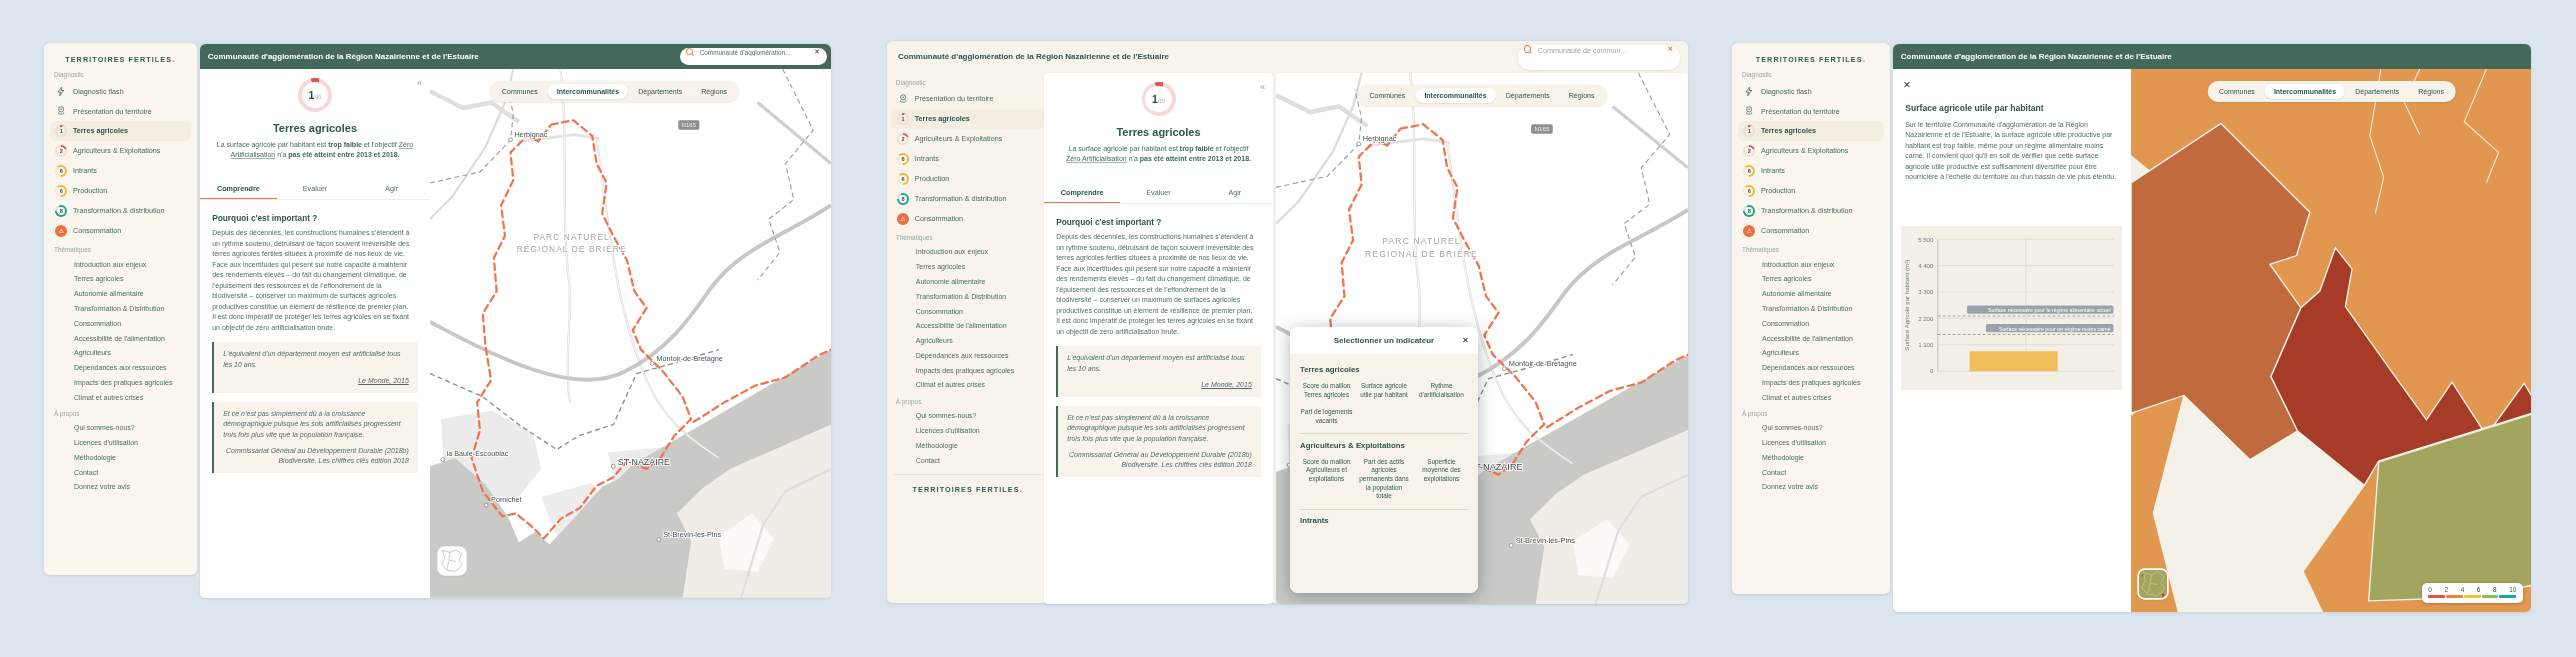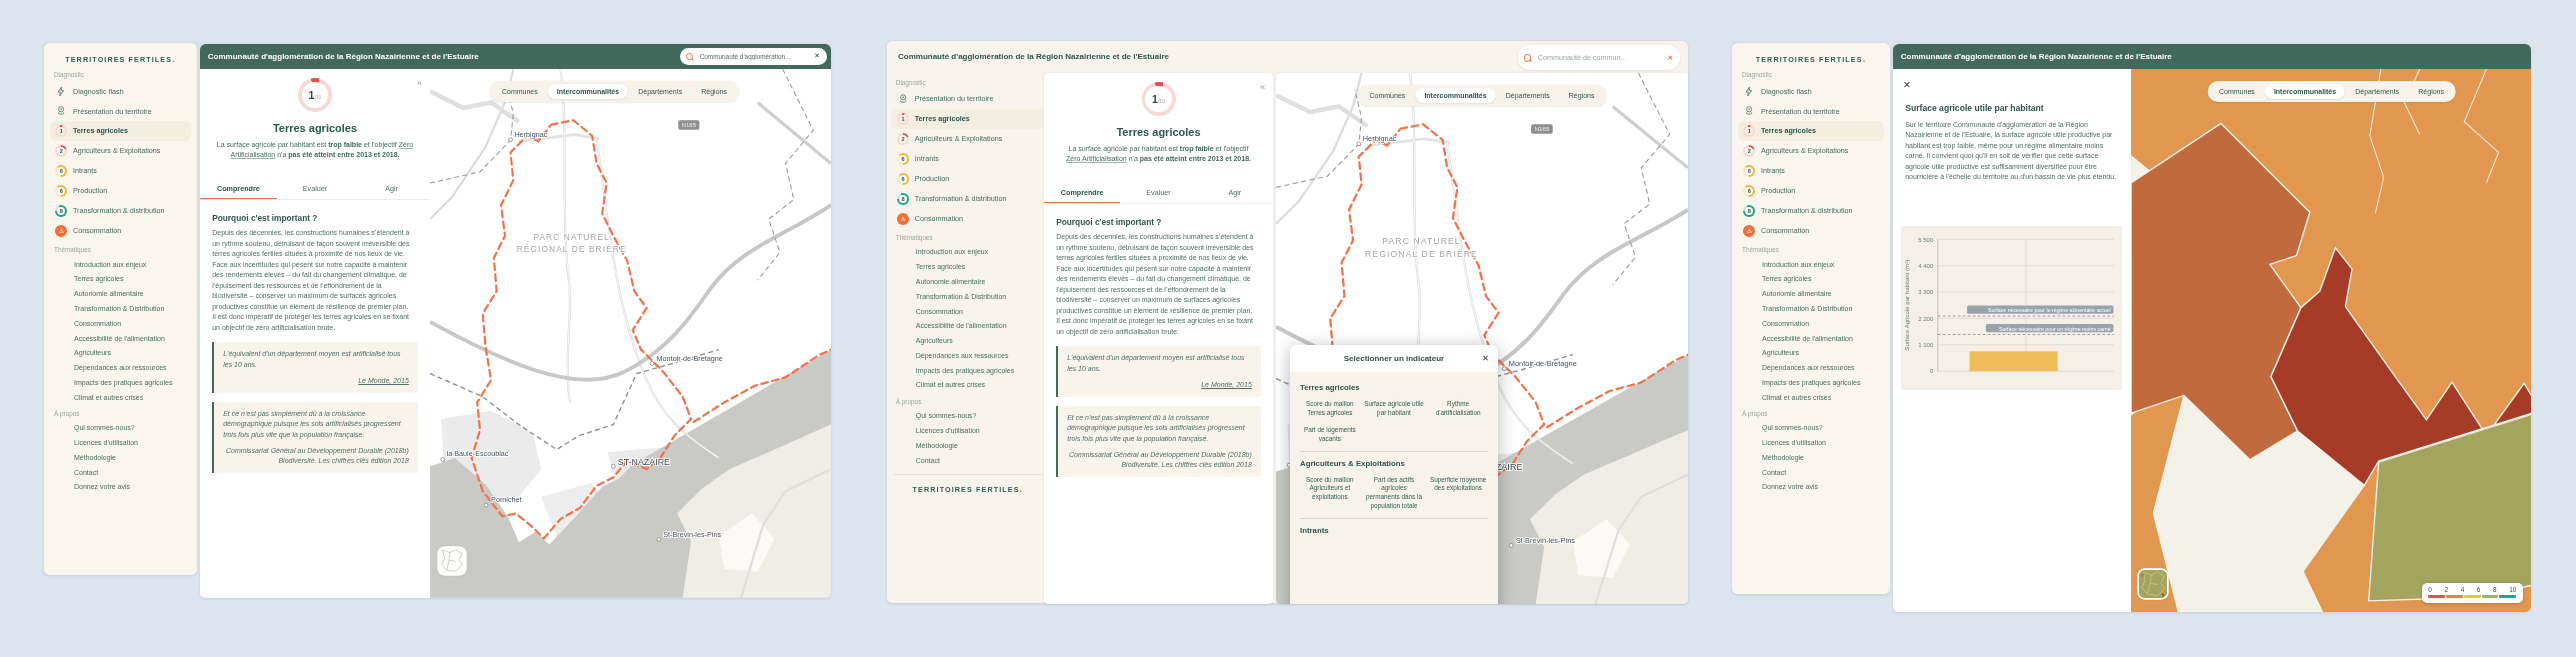--- a/index.html
+++ b/index.html
@@ -17,21 +17,21 @@
   .ring i{position:absolute;inset:1.9px;background:#FAF6EE;border-radius:50%;}
   .ring b{position:relative;font-size:5.6px;color:#2c564d;font-weight:bold;}
   .sitem.active .ring i{background:#f4eee1;}
   .warn{width:11.7px;height:11.7px;border-radius:50%;background:#F0703D;color:#fff;font-size:6.1px;display:flex;align-items:center;justify-content:center;}
   .sub{padding:3.9px 5.6px 3.9px 24.4px;font-size:7px;color:#44705f;}
   .sdivider{border:none;border-top:0.6px solid #e7e0d2;margin:6.7px 2.2px;}
   .logo.bottom{margin-top:9px;}
   
   .ghead{position:absolute;left:0;top:0;right:0;height:25px;background:#42695B;display:flex;align-items:center;}
   .ghead .htitle{color:#fff;font-weight:bold;font-size:8px;padding-left:7.8px;}
-  .searchpill{position:absolute;background:#fff;border-radius:9.4px;display:flex;align-items:center;gap:4.4px;padding:0 6.7px;box-sizing:border-box;}
+  .searchpill{position:absolute;background:#fff;border-radius:9.4px;display:flex;align-items:flex-start;gap:4.4px;padding:0 6.7px;box-sizing:border-box;}
   .mag{width:5px;height:5px;border:1.1px solid #ED7442;border-radius:50%;position:relative;flex:0 0 5px;}
   .mag::after{content:"";position:absolute;width:1.1px;height:3.3px;background:#ED7442;left:5px;top:4.4px;transform:rotate(-45deg);}
   .searchpill input{border:none;outline:none;flex:1;font-size:6.4px;color:#5b6b6b;background:transparent;font-family:"Liberation Sans",sans-serif;min-width:0;}
   .sclear{font-size:6.7px;color:#333;cursor:pointer;}
   .sclear.orange{color:#ED7442;font-weight:bold;}
   
   .ccol{position:absolute;background:#fff;overflow:hidden;}
   .collapse{position:absolute;top:7.8px;right:7.8px;color:#8aa39b;font-size:9.4px;}
   .scorering{width:34px;height:34px;border-radius:50%;margin:9px auto 0;background:conic-gradient(from -14deg,#E25449 0 30deg,#F7D8D6 0);display:flex;align-items:center;justify-content:center;position:relative;}
   .scorering i{position:absolute;inset:3.9px;background:#fff;border-radius:50%;}
@@ -429,21 +429,21 @@
     <svg width="412" height="531" viewBox="0 0 722 952" preserveAspectRatio="none">
         <use href="#mapg"></use>
       </svg>
     <div class="maptabs">
       <span class="mtab">Communes</span>
       <span class="mtab active">Intercommunalités</span>
       <span class="mtab">Départements</span>
       <span class="mtab">Régions</span>
     </div>
     
-    <div class="modal" style="left:14px;top:272px;width:208px;height:266px;">
+    <div class="modal" style="left:14px;top:254px;width:188px;height:266px;">
       <div class="mhead">
         <span class="mtitle">Selectionner un indicateur</span>
         <span class="mclose">✕</span>
       </div>
       <div class="mbody">
         <div class="msec">Terres agricoles</div>
         <div class="tilegrid">
 
         <div class="tile"><span class="thumb olive"></span><span class="tlabel">Score du maillon Terres agricoles</span></div>
             <div class="tile"><span class="thumb taupe"></span><span class="tlabel">Surface agricole utile par habitant</span></div>

